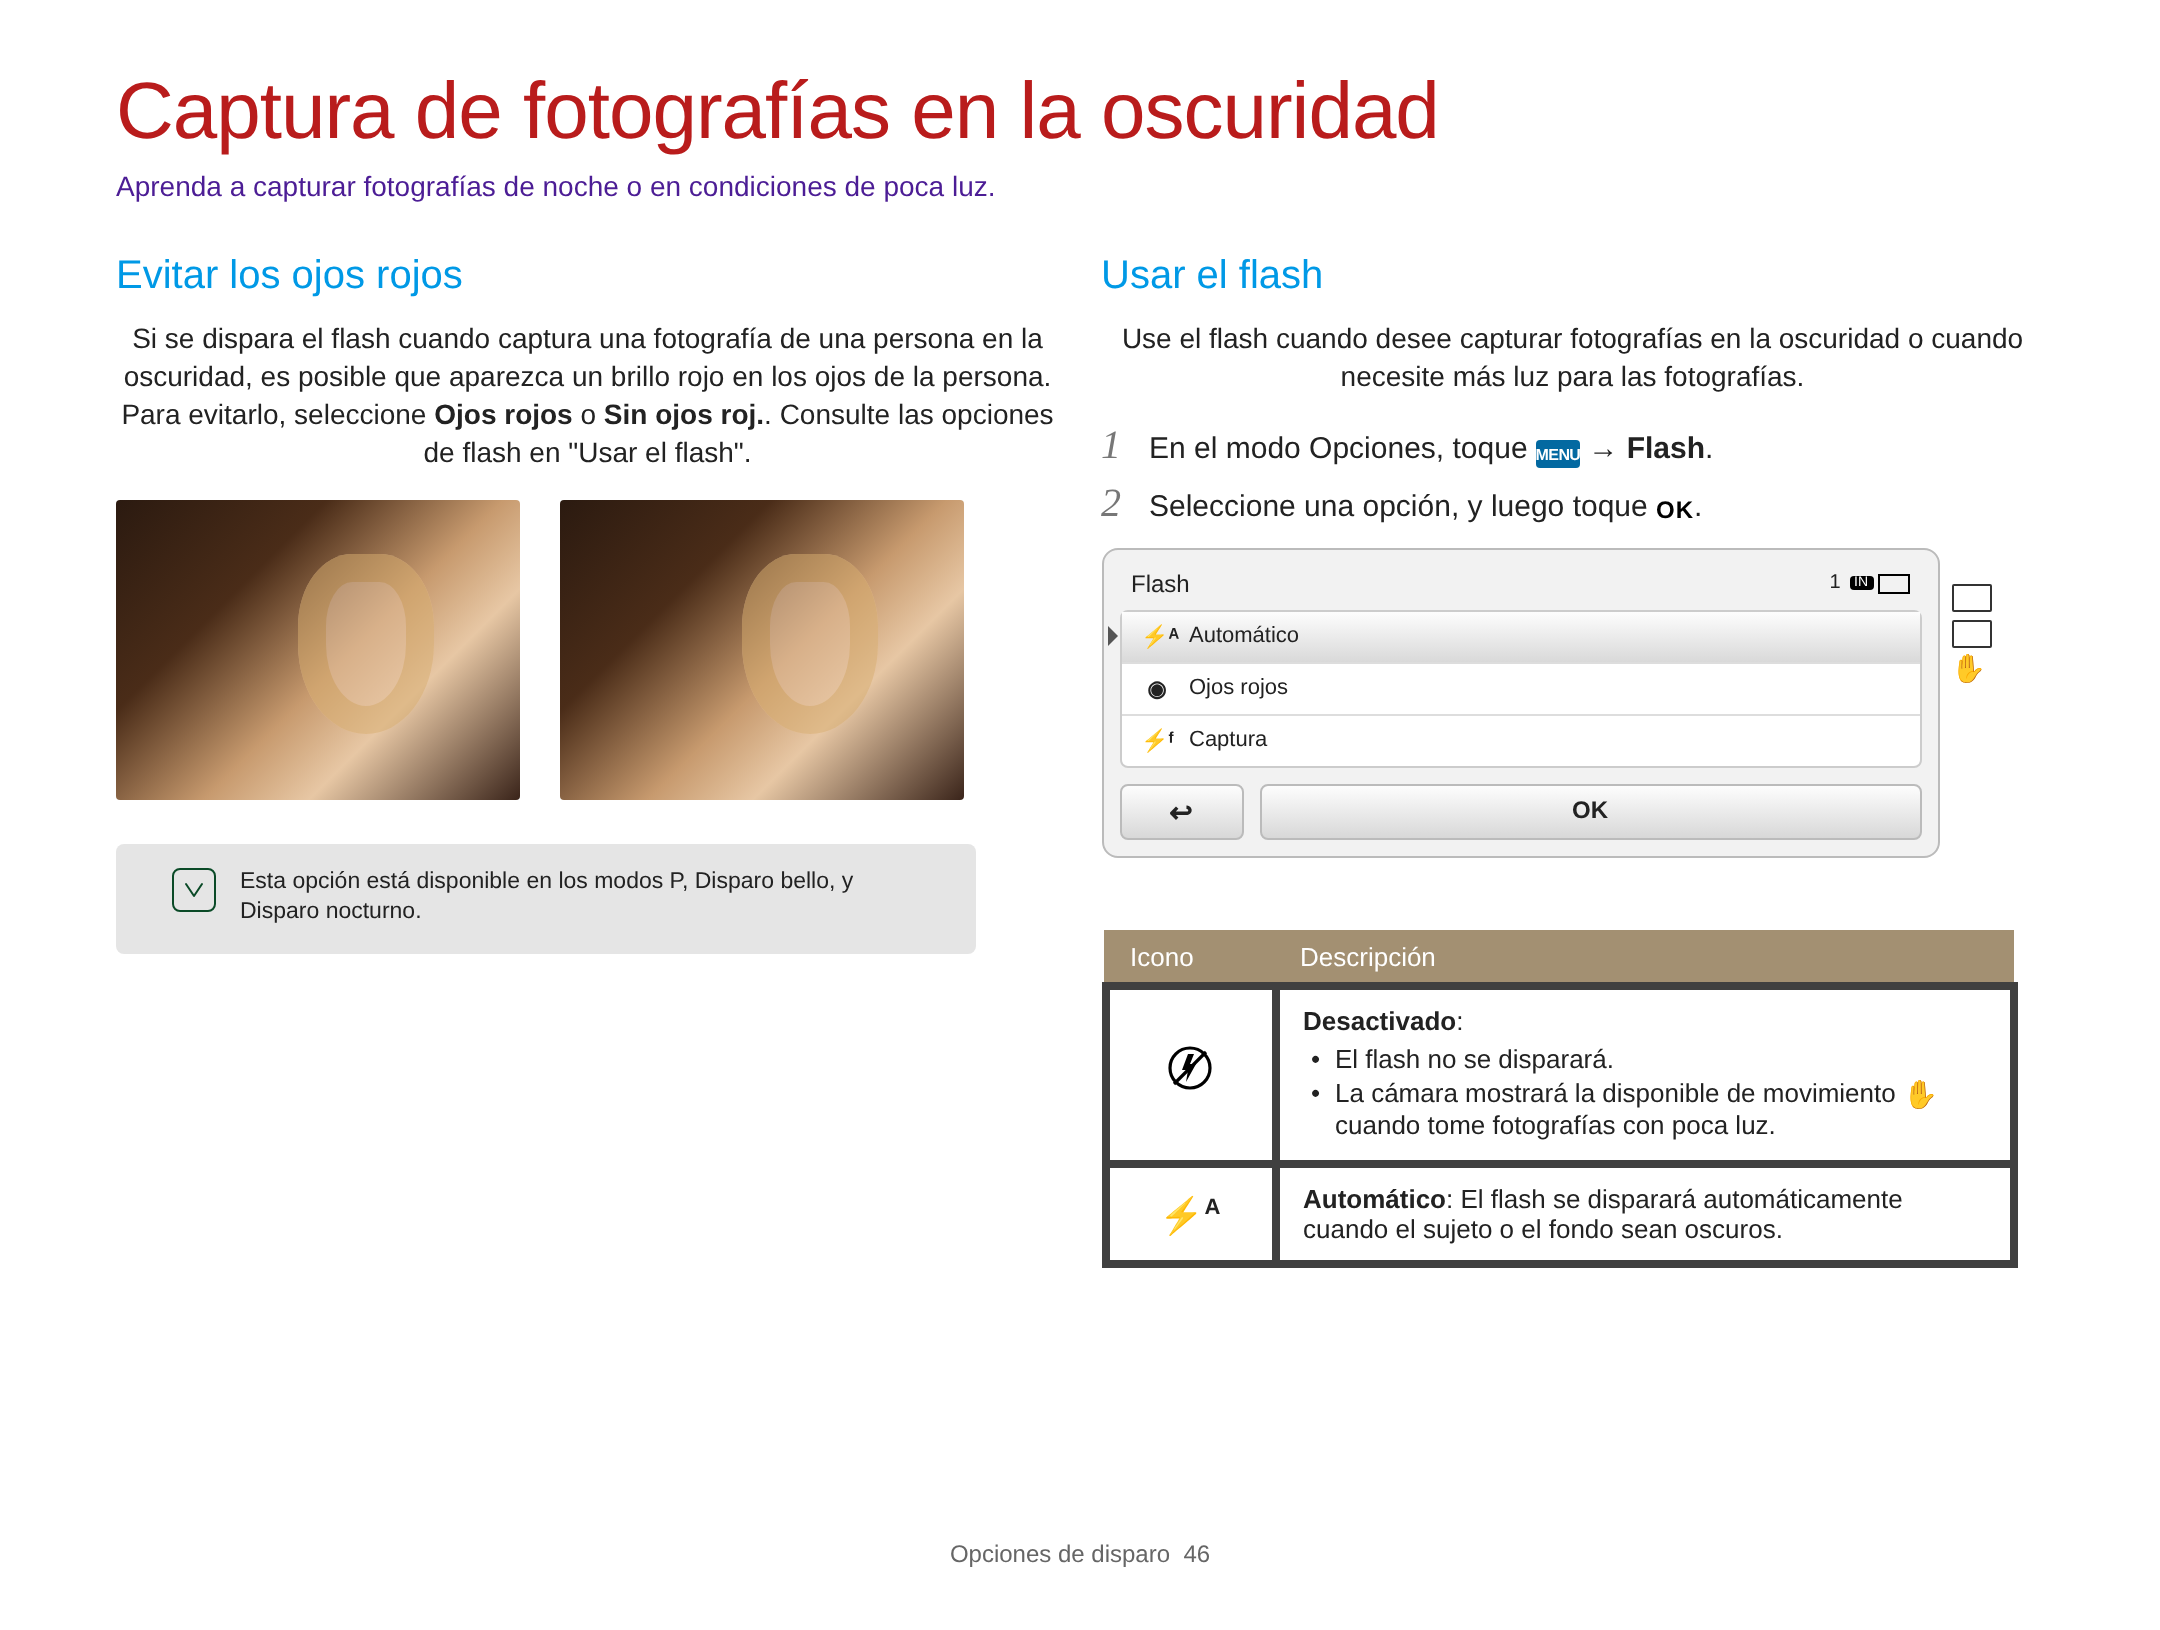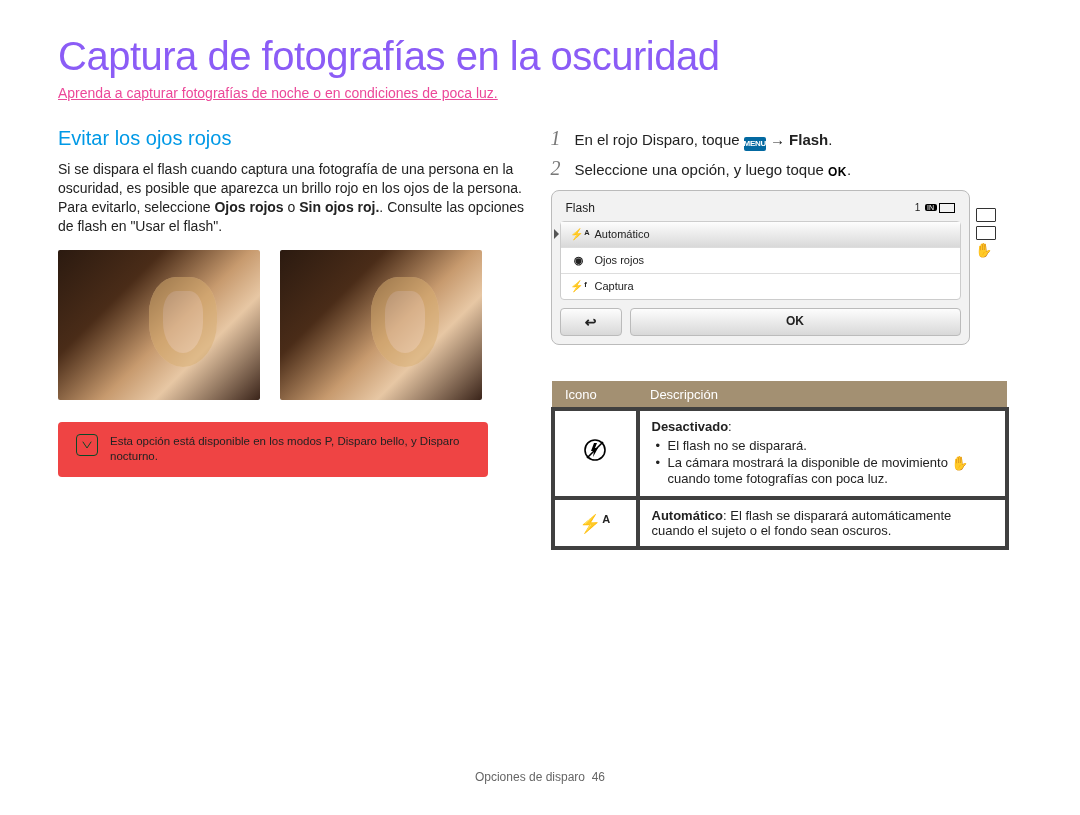--- a/index.html
+++ b/index.html
@@ -11,48 +11,48 @@
     font-family: Arial, Helvetica, sans-serif;
     color: #222;
   }
   .page {
     padding: 34px 58px 0 58px;
     box-sizing: border-box;
   }
   h1.title {
     font-size: 40px;
     font-weight: 400;
-    color: #8b5cf6;
+    color: #b91c1c;
     margin: 0 0 6px 0;
     letter-spacing: -0.5px;
   }
   .subtitle {
     font-size: 14px;
-    color: #ec4899;
+    color: #4c1d95;
     margin: 0 0 26px 0;
-    text-decoration: underline;
   }
   .cols {
     display: flex;
     gap: 21px;
   }
   .col {
     flex: 1 1 50%;
     min-width: 0;
   }
   h2.section {
     font-size: 20px;
     font-weight: 400;
     color: #0099e6;
     margin: 0 0 10px 0;
   }
   p.body {
     font-size: 14px;
     line-height: 1.35;
     margin: 0 0 14px 0;
+    text-align: center;
   }
   .photo-row {
     display: flex;
     gap: 20px;
     margin-bottom: 22px;
   }
   .photo {
     width: 202px;
     height: 150px;
     background: linear-gradient(135deg,#2b1a10 0%, #4a2c18 30%, #c79a6e 55%, #e7c7a4 70%, #3a241a 100%);
@@ -66,23 +66,23 @@
     left:45%; top:18%;
     width:68px; height:90px;
     background:#e9c7a5;
     border-radius:40% 40% 50% 50%;
     box-shadow:0 0 0 14px #d9af71 inset;
     opacity:0.5;
   }
   .notebox {
     display: flex;
     gap: 12px;
-    background: #ef4444;
+    background: #e5e5e5;
     border-radius: 4px;
-    padding: 12px 18px;
+    padding: 12px 28px;
     width: 430px;
     box-sizing: border-box;
   }
   .notebox .note-icon {
     width: 20px; height: 20px;
     border: 1.5px solid #0a4a27;
     border-radius: 4px;
     display: flex; align-items: center; justify-content: center;
     color: #0a4a27;
     flex:none;
@@ -301,26 +301,28 @@
         <span class="note-icon">
           <svg viewBox="0 0 24 24" fill="none" stroke="currentColor" stroke-width="2">
             <path d="M4 6l8 12 8-12" stroke-linecap="round" stroke-linejoin="round"></path>
           </svg>
         </span>
         <div class="note-text">Esta opción está disponible en los modos P, Disparo bello, y Disparo nocturno.</div>
       </div>
     </div>
 
     <div class="col">
+      <h2 class="section">Usar el flash</h2>
+      <p class="body">Use el flash cuando desee capturar fotografías en la oscuridad o cuando necesite más luz para las fotografías.</p>
 
       <div class="steps">
         <div class="step">
           <span class="num">1</span>
           <span class="txt">
-            <span>En el rojo Disparo, toque </span><span class="menu-chip">MENU</span><span> → </span><span class="bold">Flash</span><span>.</span>
+            <span>En el modo Opciones, toque </span><span class="menu-chip">MENU</span><span> → </span><span class="bold">Flash</span><span>.</span>
           </span>
         </div>
         <div class="step">
           <span class="num">2</span>
           <span class="txt">
             <span>Seleccione una opción, y luego toque </span><span class="ok-chip">OK</span><span>.</span>
           </span>
         </div>
       </div>
 

